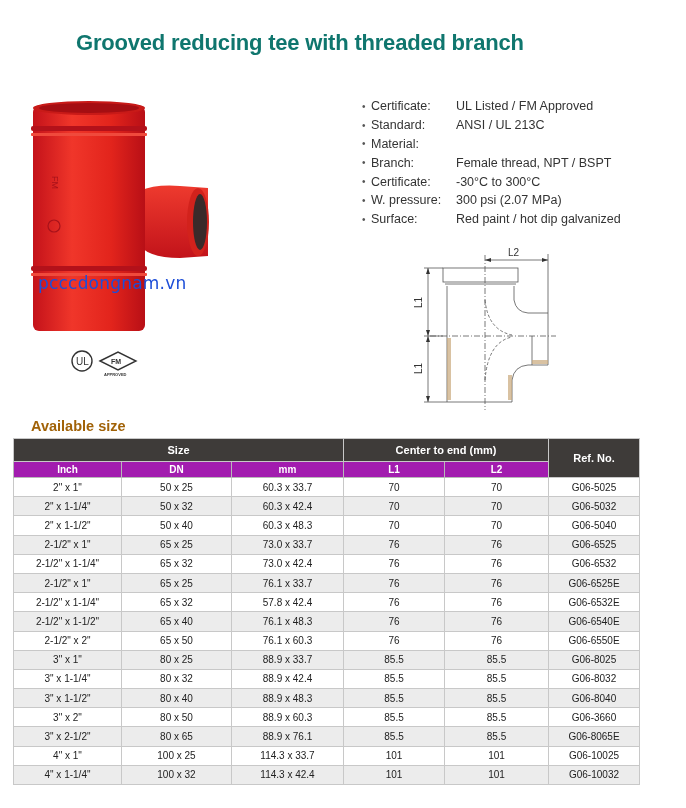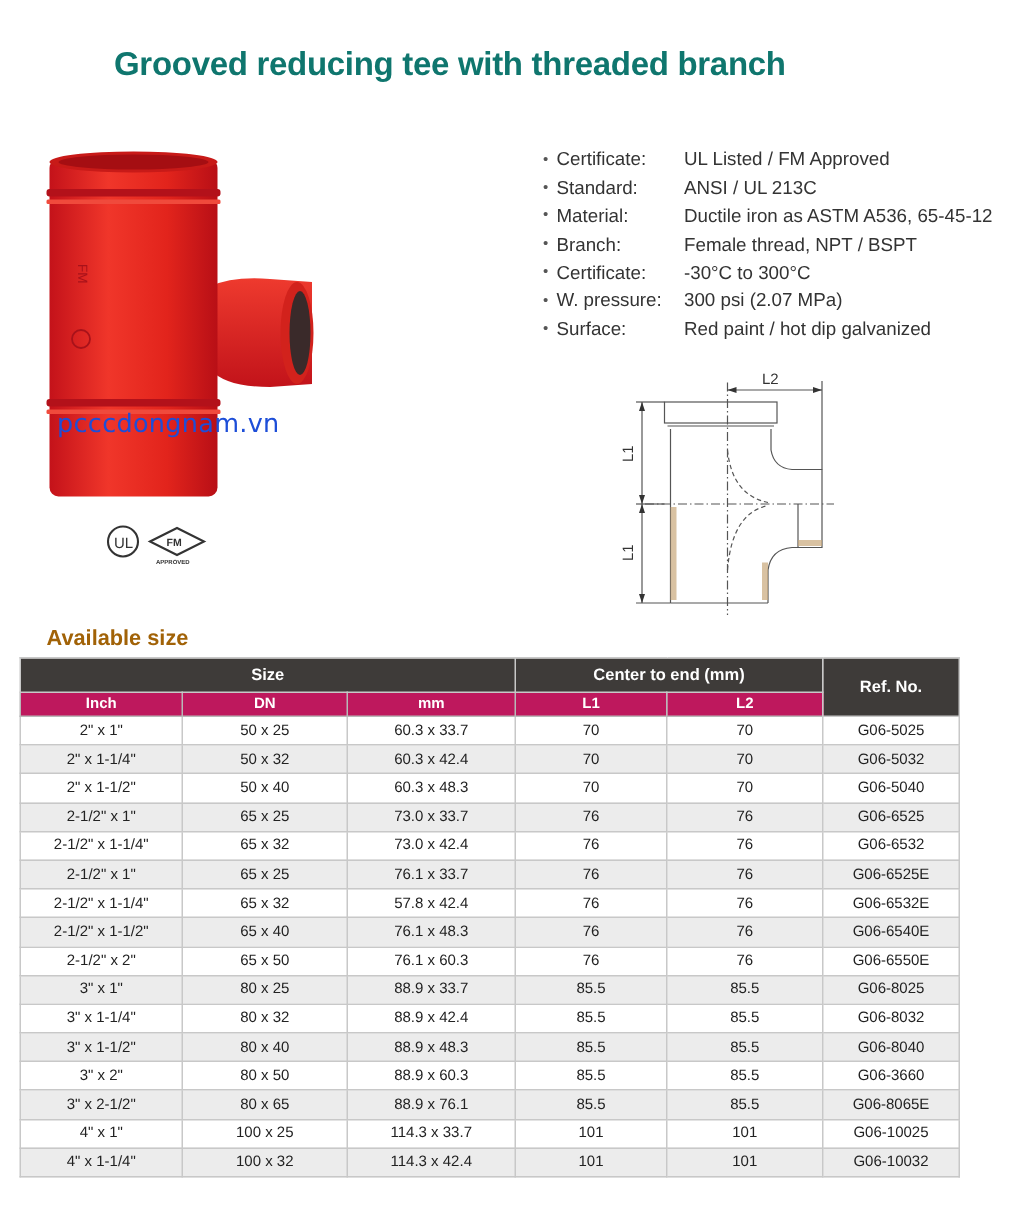--- a/index.html
+++ b/index.html
@@ -10,21 +10,21 @@
   .certs { position: absolute; left: 70px; top: 346px; width: 80px; height: 32px; }
   .specs { position: absolute; left: 362px; top: 97px; font-size: 12.5px; color: #333; }
   .spec-row { display: flex; height: 18.8px; align-items: center; }
   .spec-bullet { width: 9px; font-size: 10px; color: #555; }
   .spec-label { width: 85px; }
   .drawing { position: absolute; left: 400px; top: 240px; width: 170px; height: 170px; }
   .section-title { position: absolute; left: 31px; top: 418px; font-size: 14.5px; font-weight: bold; color: #a16207; }
   table.sizes { position: absolute; left: 13px; top: 438px; width: 626px; border-collapse: collapse; table-layout: fixed; font-size: 10px; color: #222; }
   table.sizes th, table.sizes td { border: 1px solid #c8c8c8; text-align: center; padding: 0; }
   table.sizes th.dark { background: #3e3b39; color: #fff; font-size: 11px; height: 22px; }
-  table.sizes th.red { background: #be185d; color: #fff; font-size: 10px; height: 15px; border-color: #b8b8b8; }
+  table.sizes th.red { background: #a21caf; color: #fff; font-size: 10px; height: 15px; border-color: #b8b8b8; }
   table.sizes td { height: 18.2px; }
   table.sizes tbody tr:nth-child(even) td { background: #ececec; }
   table.sizes tbody tr:nth-child(odd) td { background: #ffffff; }
 </style>
 </head>
 <body>
 
 <div class="title">Grooved reducing tee with threaded branch</div>
 
 <svg class="product" viewBox="0 0 180 250">
@@ -79,21 +79,20 @@
       <span>UL Listed / FM Approved</span>
     </div>
   <div class="spec-row">
       <span class="spec-bullet">•</span>
       <span class="spec-label">Standard:</span>
       <span>ANSI / UL 213C</span>
     </div>
   <div class="spec-row">
       <span class="spec-bullet">•</span>
       <span class="spec-label">Material:</span>
-      <span>Ductile iron as ASTM A536, 65-45-12</span>
     </div>
   <div class="spec-row">
       <span class="spec-bullet">•</span>
       <span class="spec-label">Branch:</span>
       <span>Female thread, NPT / BSPT</span>
     </div>
   <div class="spec-row">
       <span class="spec-bullet">•</span>
       <span class="spec-label">Certificate:</span>
       <span>-30°C to 300°C</span>

